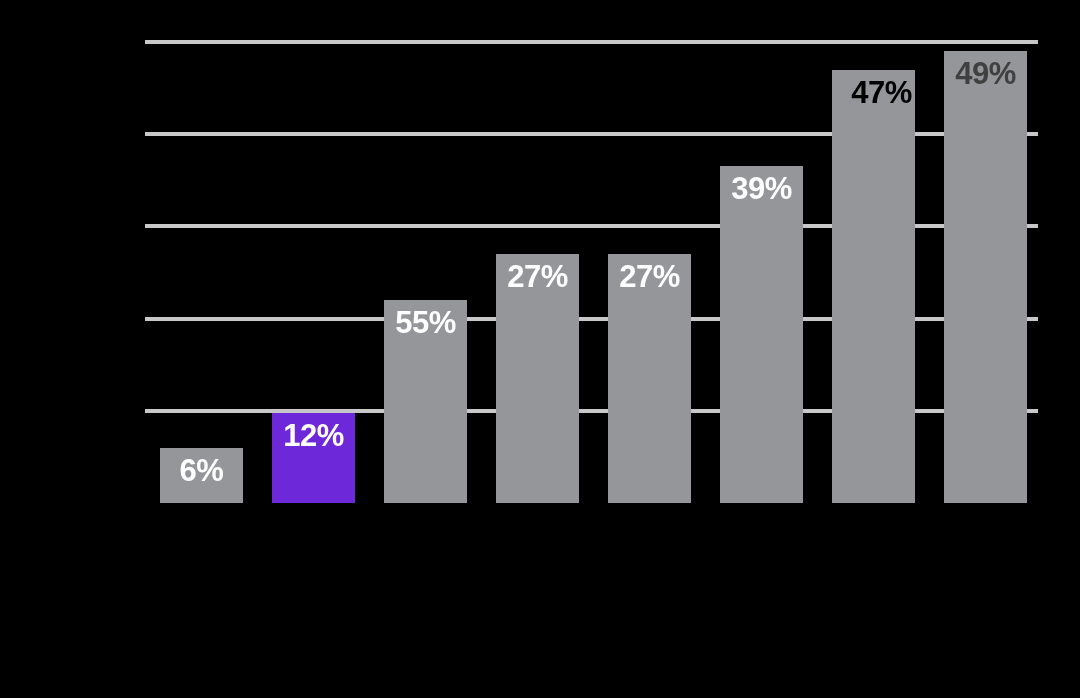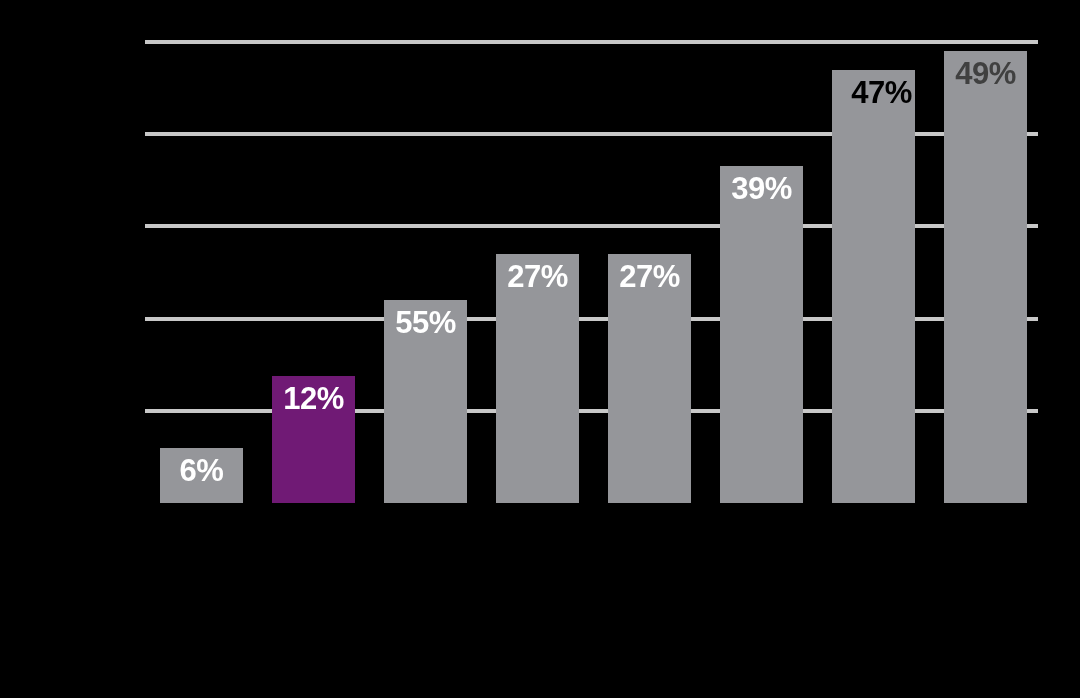--- a/index.html
+++ b/index.html
@@ -94,21 +94,21 @@
         <div class="gridline" style="bottom: 366.8px; background: rgb(200, 200, 200);"></div>
         <div class="gridline" style="bottom: 274.6px; background: rgb(200, 200, 200);"></div>
         <div class="gridline" style="bottom: 182.4px; background: rgb(200, 200, 200);"></div>
         <div class="gridline" style="bottom: 90.2px; background: rgb(200, 200, 200);"></div>
       </div>
 
     <div id="bars-layer">
         <div class="bar" style="left: 15px; height: 55.32px; background: rgb(149, 150, 154);">
           <span class="bar-label" style="color: rgb(255, 255, 255);">6%</span>
         </div>
-        <div class="bar" style="left: 127px; height: 127px; background: #701a75;">
+        <div class="bar" style="left: 127px; height: 90px; background: #6d28d9;">
           <span class="bar-label" style="color: rgb(255, 255, 255);">12%</span>
         </div>
         <div class="bar" style="left: 239px; height: 202.84px; background: rgb(149, 150, 154);">
           <span class="bar-label" style="color: rgb(255, 255, 255);">55%</span>
         </div>
         <div class="bar" style="left: 351px; height: 248.94px; background: rgb(149, 150, 154);">
           <span class="bar-label" style="color: rgb(255, 255, 255);">27%</span>
         </div>
         <div class="bar" style="left: 463px; height: 248.94px; background: rgb(149, 150, 154);">
           <span class="bar-label" style="color: rgb(255, 255, 255);">27%</span>

